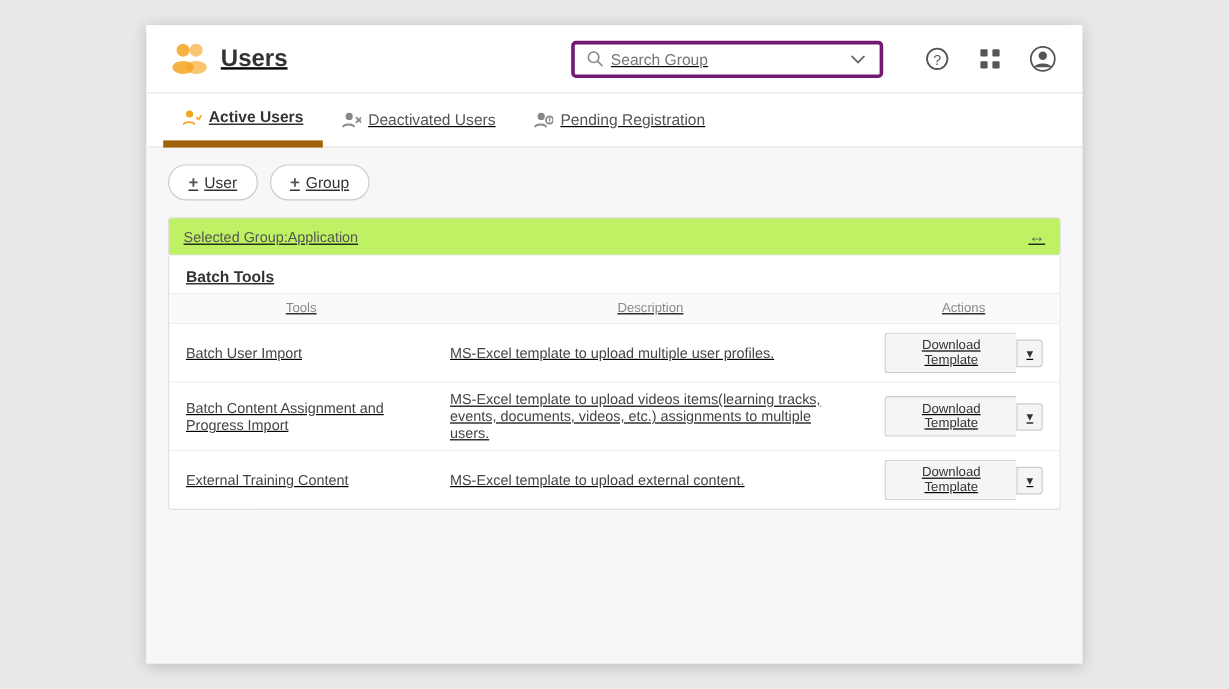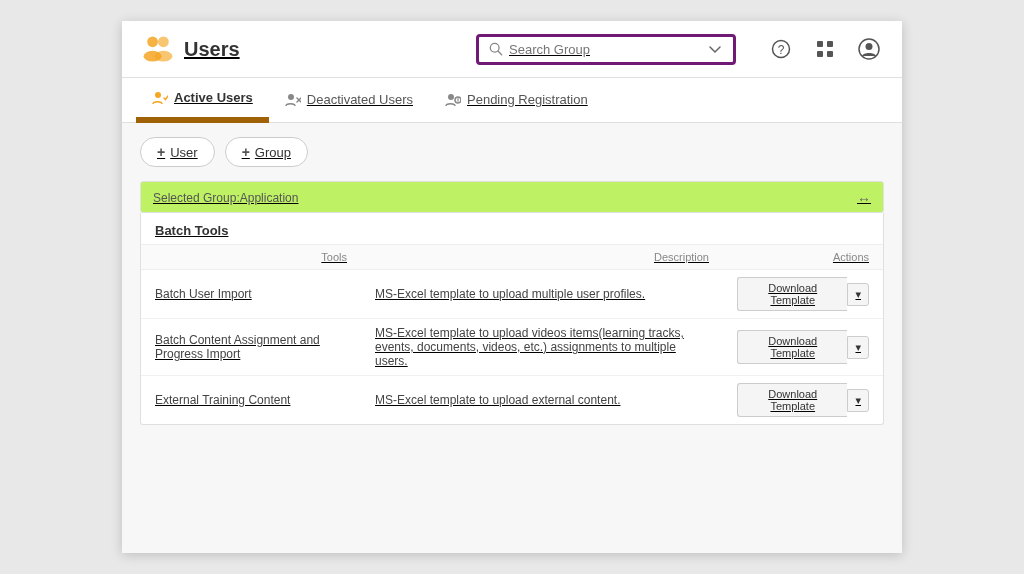--- a/index.html
+++ b/index.html
@@ -179,21 +179,21 @@
       color: #333;
       padding: 10px 14px 6px;
       border-bottom: 1px solid #eee;
     }
     .batch-table {
       width: 100%;
       border-collapse: collapse;
       font-size: 12px;
     }
     .batch-table th {
-      text-align: right;
+      text-align: center;
       padding: 6px 14px;
       color: #888;
       font-weight: normal;
       border-bottom: 1px solid #eee;
       background: #fafafa;
       font-size: 11px;
     }
     .batch-table td {
       padding: 7px 14px;
       color: #444;

